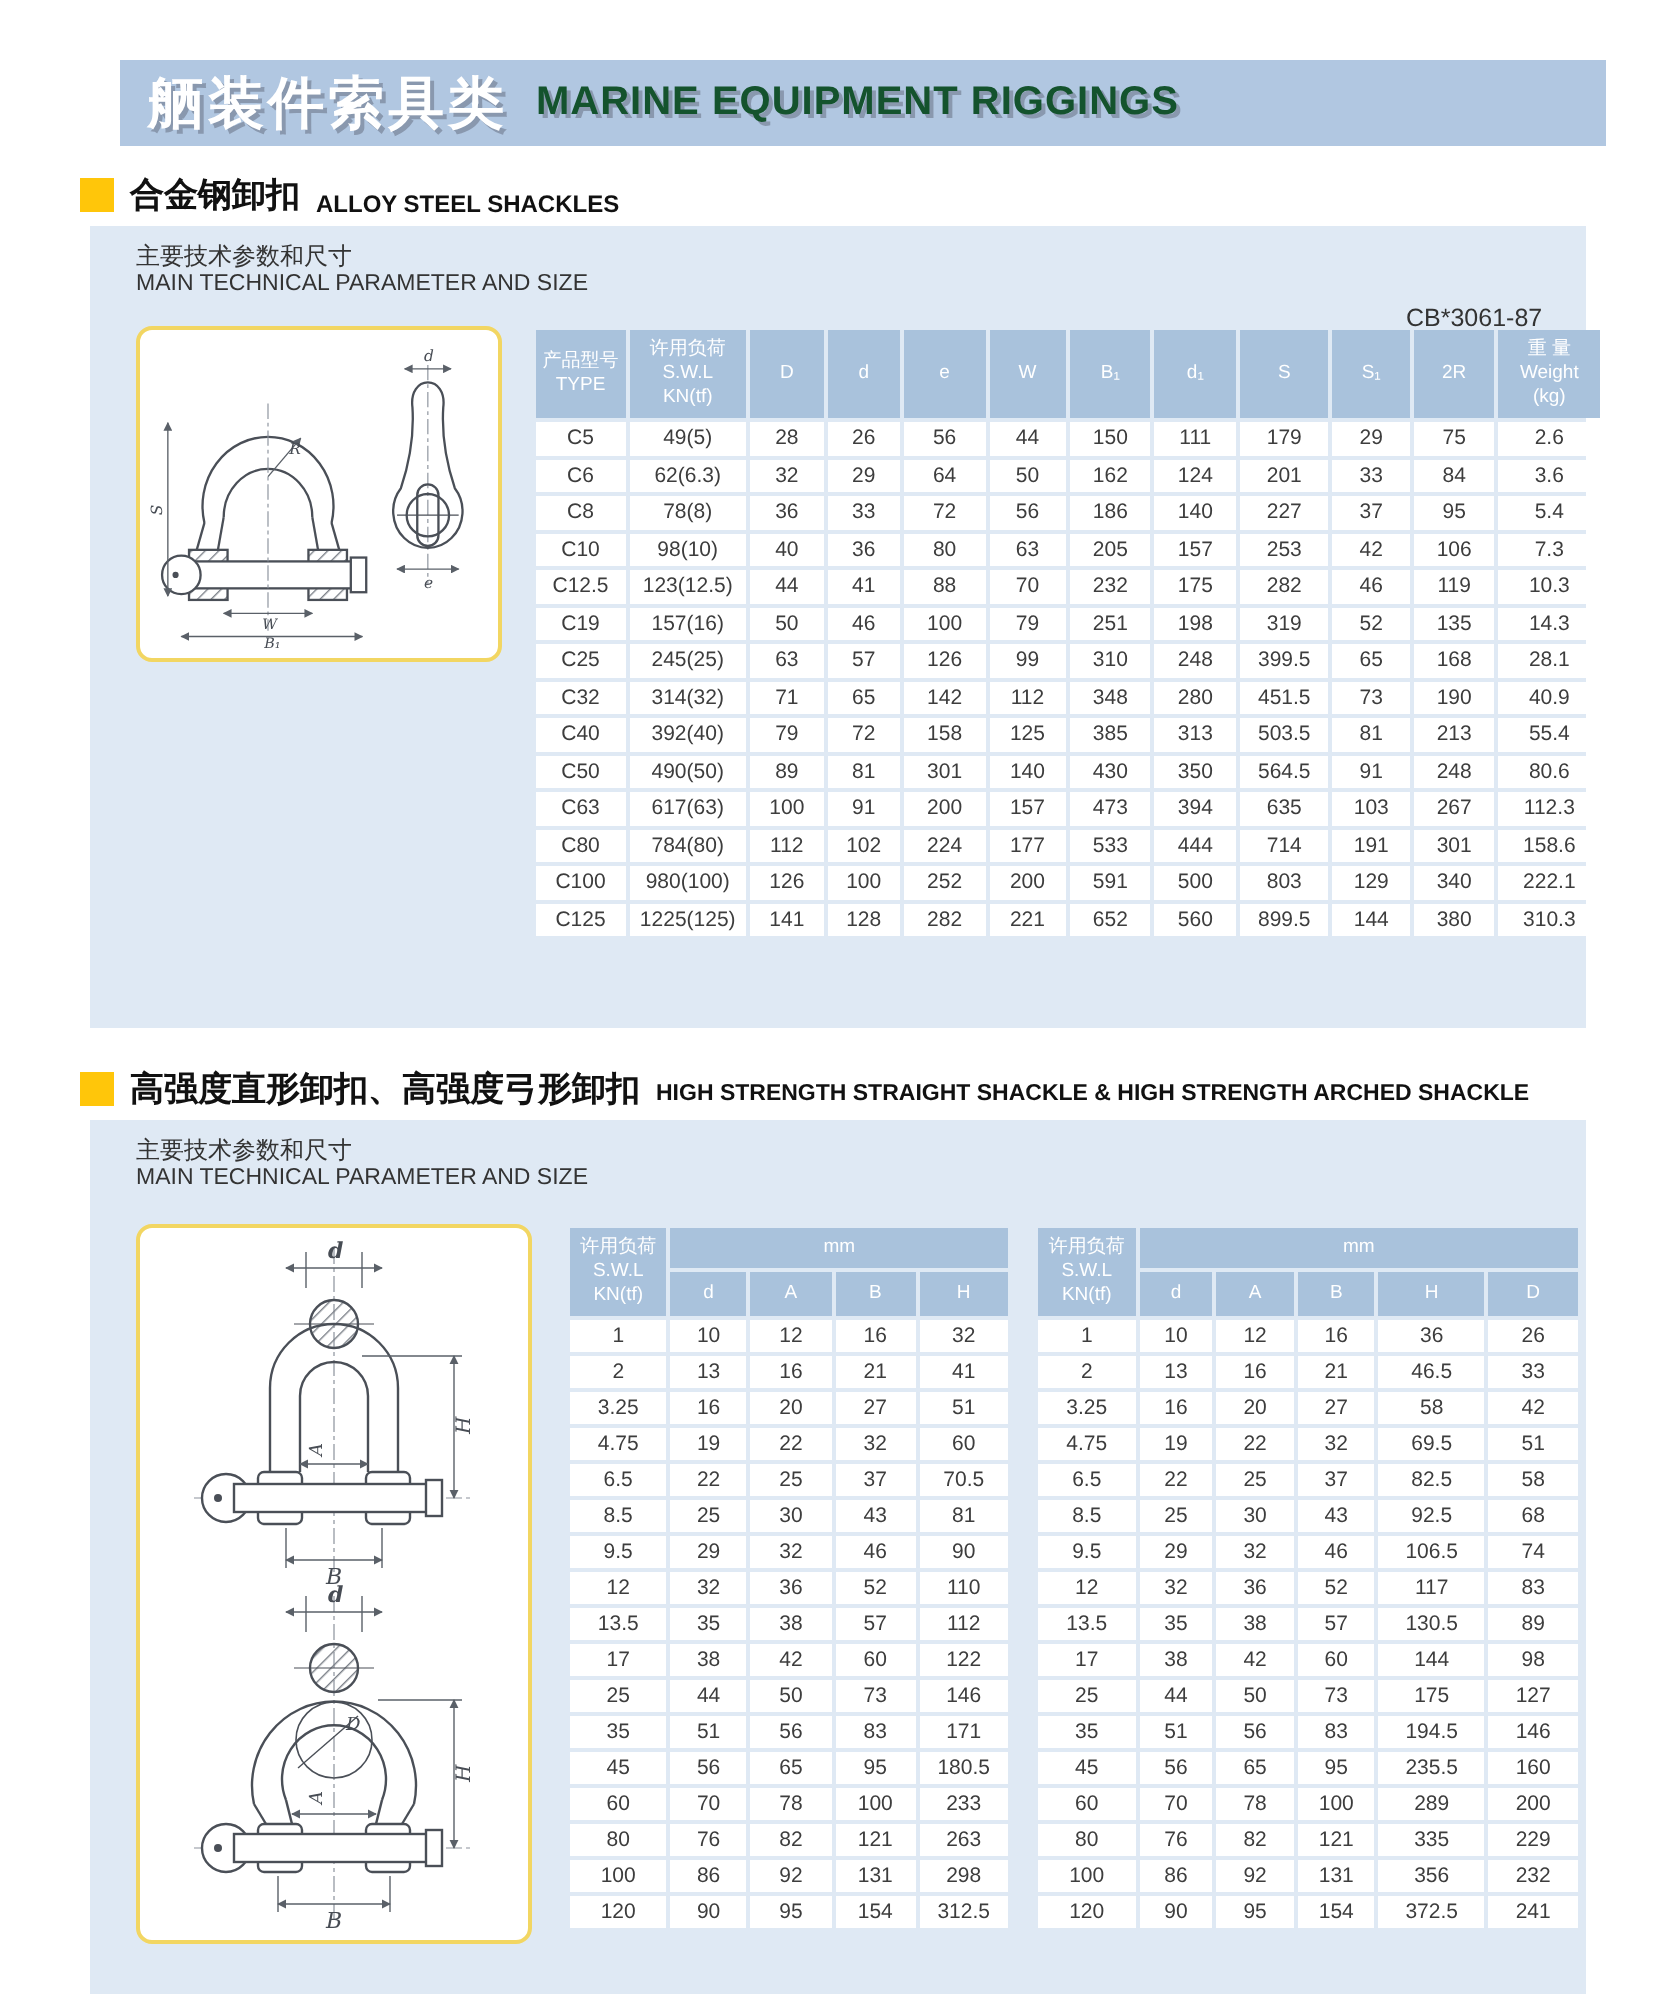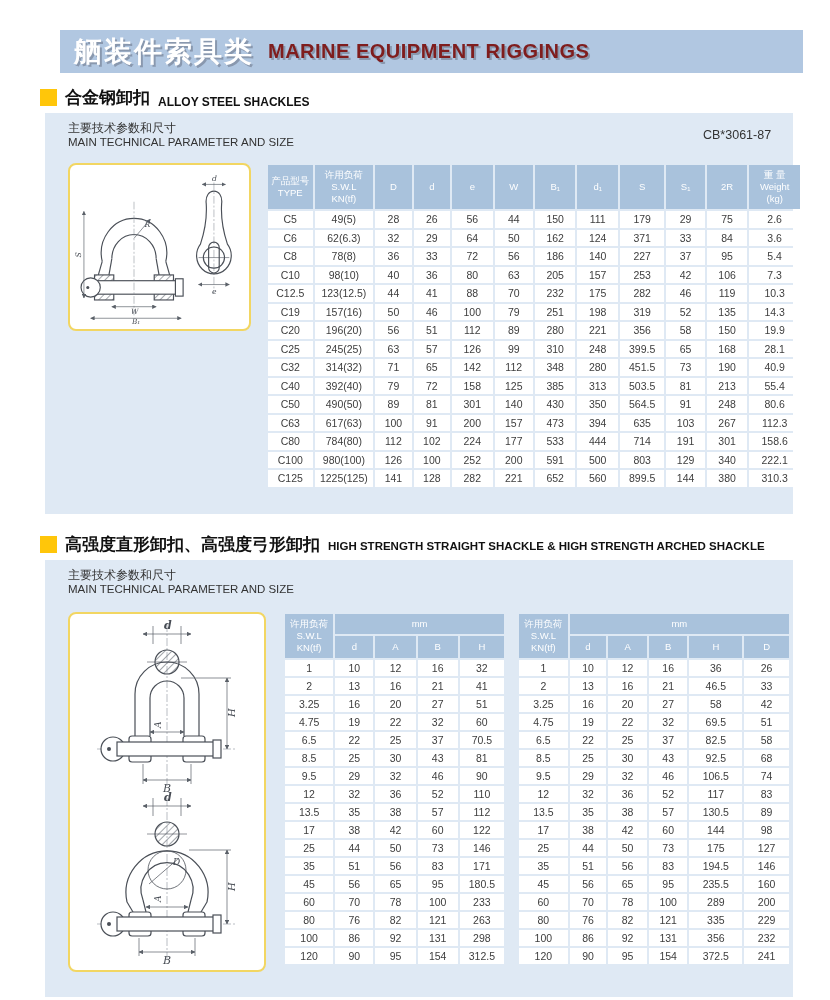--- a/index.html
+++ b/index.html
@@ -3,21 +3,21 @@
 <meta charset="utf-8">
 <style>
   html,body{margin:0;padding:0;background:#fff;}
   .page{position:relative;width:830px;height:1000px;background:#ffffff;overflow:hidden;
         font-family:"Liberation Sans",sans-serif;color:#222;}
   
   .banner{position:absolute;left:60px;top:30px;width:743px;height:43px;background:#b1c7e1;
           display:flex;align-items:center;padding-left:14px;box-sizing:border-box;gap:14px;}
   .banner .zh{font-size:28px;font-weight:bold;color:#fff;letter-spacing:2px;
               text-shadow:2px 2px 0 rgba(110,120,140,.6);}
-  .banner .en{font-size:20px;font-weight:bold;color:#7f1d1d;letter-spacing:.5px;
+  .banner .en{font-size:20px;font-weight:bold;color:#14532d;letter-spacing:.5px;
               text-shadow:2px 2px 0 rgba(110,120,140,.6);text-align:right;}
   
   .sec-title{position:absolute;left:40px;display:flex;align-items:baseline;gap:8px;white-space:nowrap;}
   .bullet{width:17px;height:17px;background:#ffc60a;align-self:center;flex:0 0 17px;}
   .sec-title .zh{font-size:17px;font-weight:bold;color:#111;}
   .sec-title .en{font-size:12px;font-weight:bold;color:#111;}
   
   .panel{position:absolute;left:45px;width:748px;background:#dfe9f4;}
   .sub-zh{position:absolute;font-size:12px;color:#333;}
   .sub-en{position:absolute;font-size:11.5px;color:#333;}
@@ -50,21 +50,21 @@
 
   <div class="sec-title" style="top:86px;align-items:flex-end;">
     <span class="bullet"></span>
     <span class="zh">合金钢卸扣</span>
     <span class="en">ALLOY STEEL SHACKLES</span>
   </div>
 
   <div class="panel" style="top:113px;height:401px;"></div>
   <div class="sub-zh" style="left:68px;top:120px;">主要技术参数和尺寸</div>
   <div class="sub-en" style="left:68px;top:136px;">MAIN TECHNICAL PARAMETER AND SIZE</div>
-  <div class="standard" style="left:703px;top:128px;">CB*3061-87</div>
+  <div class="standard" style="left:703px;top:152px;">CB*3061-87</div>
 
   <div class="dbox" style="left:68px;top:163px;width:183px;height:168px;">
     <svg width="170" height="156" viewBox="0 0 168 162">
       <defs>
         <pattern id="hatch1" width="5" height="5" patternTransform="rotate(45)" patternUnits="userSpaceOnUse">
           <line x1="0" y1="0" x2="0" y2="5" stroke="#7a7f87" stroke-width="1.4"></line>
         </pattern>
         <marker id="arr" viewBox="0 0 10 10" refX="9" refY="5" markerWidth="6.5" markerHeight="6.5" orient="auto-start-reverse">
           <path d="M0,0 L10,5 L0,10 z" fill="#5a6068"></path>
         </marker>
@@ -175,21 +175,21 @@
         </tr>
         <tr>
           <td>C6</td>
           <td>62(6.3)</td>
           <td>32</td>
           <td>29</td>
           <td>64</td>
           <td>50</td>
           <td>162</td>
           <td>124</td>
-          <td>371</td>
+          <td>201</td>
           <td>33</td>
           <td>84</td>
           <td>3.6</td>
         </tr>
         <tr>
           <td>C8</td>
           <td>78(8)</td>
           <td>36</td>
           <td>33</td>
           <td>72</td>
@@ -235,34 +235,20 @@
           <td>50</td>
           <td>46</td>
           <td>100</td>
           <td>79</td>
           <td>251</td>
           <td>198</td>
           <td>319</td>
           <td>52</td>
           <td>135</td>
           <td>14.3</td>
-        </tr>
-        <tr>
-          <td>C20</td>
-          <td>196(20)</td>
-          <td>56</td>
-          <td>51</td>
-          <td>112</td>
-          <td>89</td>
-          <td>280</td>
-          <td>221</td>
-          <td>356</td>
-          <td>58</td>
-          <td>150</td>
-          <td>19.9</td>
         </tr>
         <tr>
           <td>C25</td>
           <td>245(25)</td>
           <td>63</td>
           <td>57</td>
           <td>126</td>
           <td>99</td>
           <td>310</td>
           <td>248</td>

